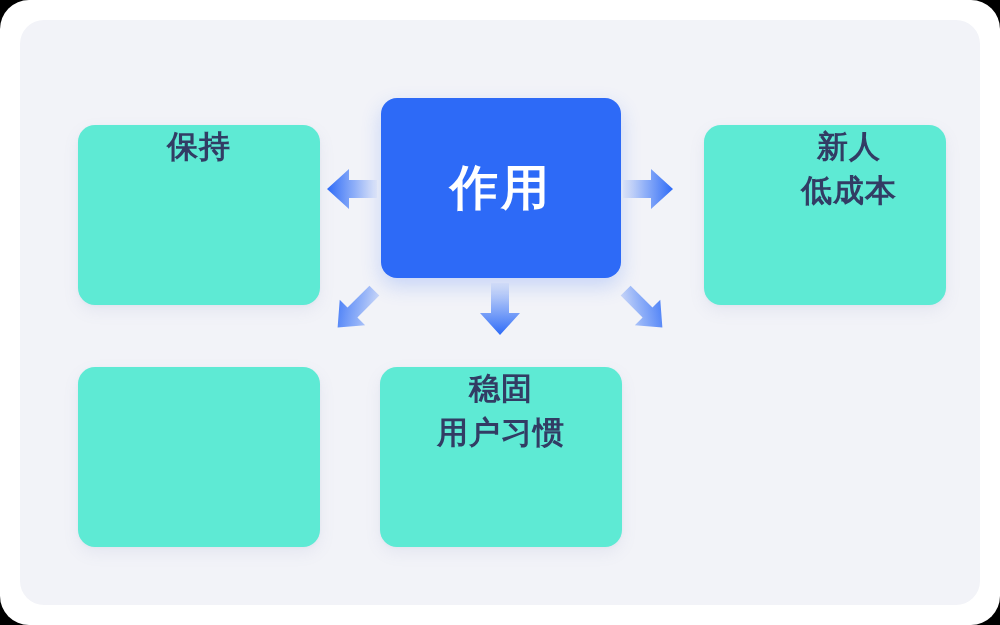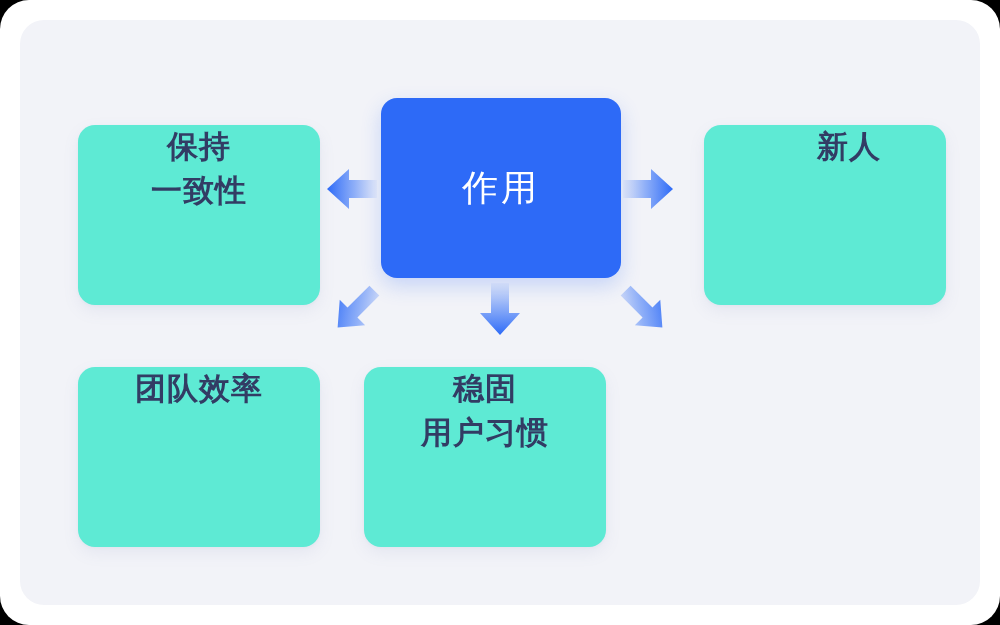--- a/index.html
+++ b/index.html
@@ -56,21 +56,21 @@
     font-size: 31px;
     font-weight: bold;
     line-height: 1.42;
     letter-spacing: 1px;
     white-space: nowrap;
     text-align: center;
   }
 
   
   .col-left   { left: 78px; }
-  .col-center { left: 364px; }
+  .col-center { left: 380px; }
   .col-right  { left: 704px; padding-left: 48px; }
 
   .row-top    { top: 98px; }
   .row-bottom { top: 340px; }
 
   
   .hub {
     position: absolute;
     left: 381px;
     top: 98px;
@@ -79,55 +79,54 @@
     background: #2D6AF7;
     border-radius: 16px;
     display: flex;
     align-items: center;
     justify-content: center;
     box-shadow: 0 8px 20px rgba(45, 106, 247, 0.22);
     box-sizing: border-box;
   }
   .hub-label {
     color: #FFFFFF;
-    font-size: 36px;
-    font-weight: normal;
+    font-size: 48px;
+    font-weight: bold;
     letter-spacing: 3px;
     line-height: 1;
     white-space: nowrap;
   }
 
   
   .arrow {
     position: absolute;
     pointer-events: none;
   }
   .arrow svg { display: block; }
 </style>
 </head>
 <body>
 
 <div class="canvas">
   <div class="panel"></div>
 
   <div class="card col-left row-top">
     <div class="card-line">保持</div>
-    <div class="card-line">一致性</div>
   </div>
 
   <div class="hub">
     <div class="hub-label">作用</div>
   </div>
 
   <div class="card col-right row-top">
     <div class="card-line">新人</div>
+    <div class="card-line">低成本</div>
   </div>
 
   <div class="card col-left row-bottom">
-    <div class="card-line">团队效率</div>
   </div>
 
   <div class="card col-center row-bottom">
     <div class="card-line">稳固</div>
     <div class="card-line">用户习惯</div>
   </div>
 
 
   <div class="arrow" style="left:327px; top:166px;">
     <svg width="50" height="46" viewBox="0 0 50 46">

